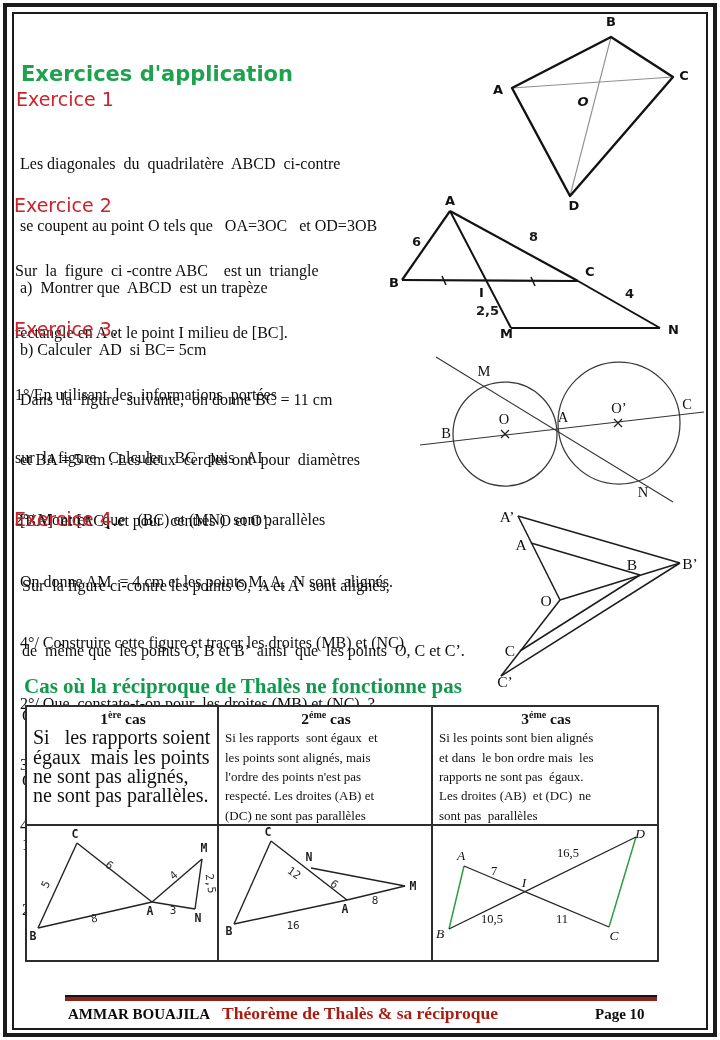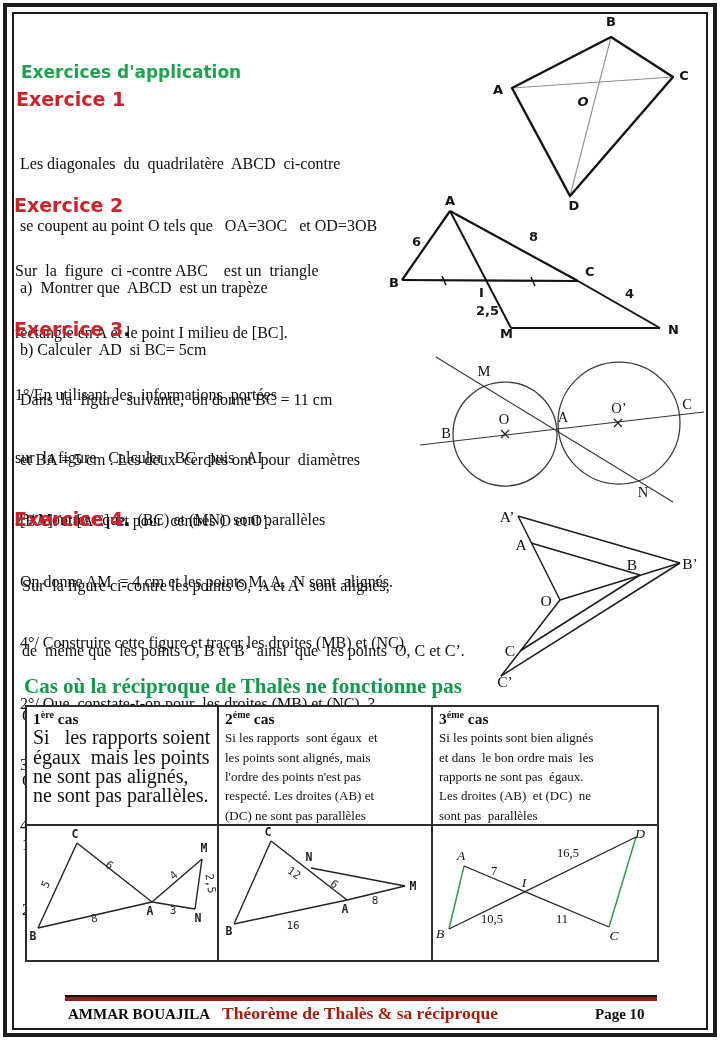--- a/index.html
+++ b/index.html
@@ -5,24 +5,24 @@
   html,body { margin:0; padding:0; }
   body {
     width:720px; height:1040px; background:#ffffff; position:relative;
     font-family:"Liberation Serif", serif; color:#111; overflow:hidden;
   }
   .outer-frame { position:absolute; left:3px; top:3px; right:3px; bottom:3px; border:4px solid #1b1b1b; }
   .inner-frame { position:absolute; left:12px; top:12px; right:12px; bottom:10px; border:2px solid #1b1b1b; }
 
   .sec-title {
     position:absolute; left:21px; top:62px;
-    font-family:"DejaVu Sans", sans-serif; font-weight:bold; font-size:17px; color:#1ea24e;
+    font-family:"DejaVu Sans", sans-serif; font-weight:bold; font-size:21px; color:#1ea24e;
   }
   .ex-title {
-    position:absolute; font-family:"DejaVu Sans", sans-serif; font-weight:bold;
+    position:absolute; font-family:"DejaVu Sans", sans-serif; font-weight:normal;
     font-size:19px; color:#ce2129;
   }
   #ex1-title { left:16px; top:88px; }
   #ex2-title { left:14px; top:194px; }
   #ex3-title { left:14px; top:318px; }
   #ex4-title { left:14px; top:508px; }
 
   .textblock { position:absolute; font-size:16px; white-space:pre; color:#0e0e0e; }
   #ex1-text { left:20px; top:113px; line-height:20.6px; }
   #ex2-text { left:15px; top:219px; line-height:20.8px; }
@@ -36,21 +36,21 @@
 
   .cas-table {
     position:absolute; left:25px; top:705px; width:630px; height:253px;
     border:2px solid #2d2d2d; display:grid;
     grid-template-columns:192px 214px 1fr; grid-template-rows:119px 1fr;
     background:#fff;
   }
   .cas-cell { border-right:2px solid #2d2d2d; border-bottom:2px solid #2d2d2d; padding:2px 4px 0 6px; overflow:hidden; }
   .cas-cell.last-col { border-right:none; }
   .cas-cell.fig-row { border-bottom:none; padding:0; position:relative; }
-  .cas-head { font-weight:bold; font-size:15.5px; }
+  .cas-head { font-weight:bold; font-size:15.5px;text-align:center; }
   .cas-head sup { font-size:10px; }
   .cas-line { font-size:20px; line-height:19.4px; white-space:pre; }
   #cell2 .cas-line, #cell3 .cas-line { font-size:13px; }
 
   .fig { position:absolute; }
   .fig-cell-svg { position:absolute; left:0; top:0; }
 
   .flabel { font-family:"DejaVu Sans", sans-serif; font-size:13px; font-weight:600; fill:#111; }
   .fnum   { font-family:"DejaVu Sans", sans-serif; font-size:13px; font-weight:600; fill:#1a1a1a; }
   .slabel { font-family:"Liberation Serif", serif; font-size:14.5px; fill:#111; }

